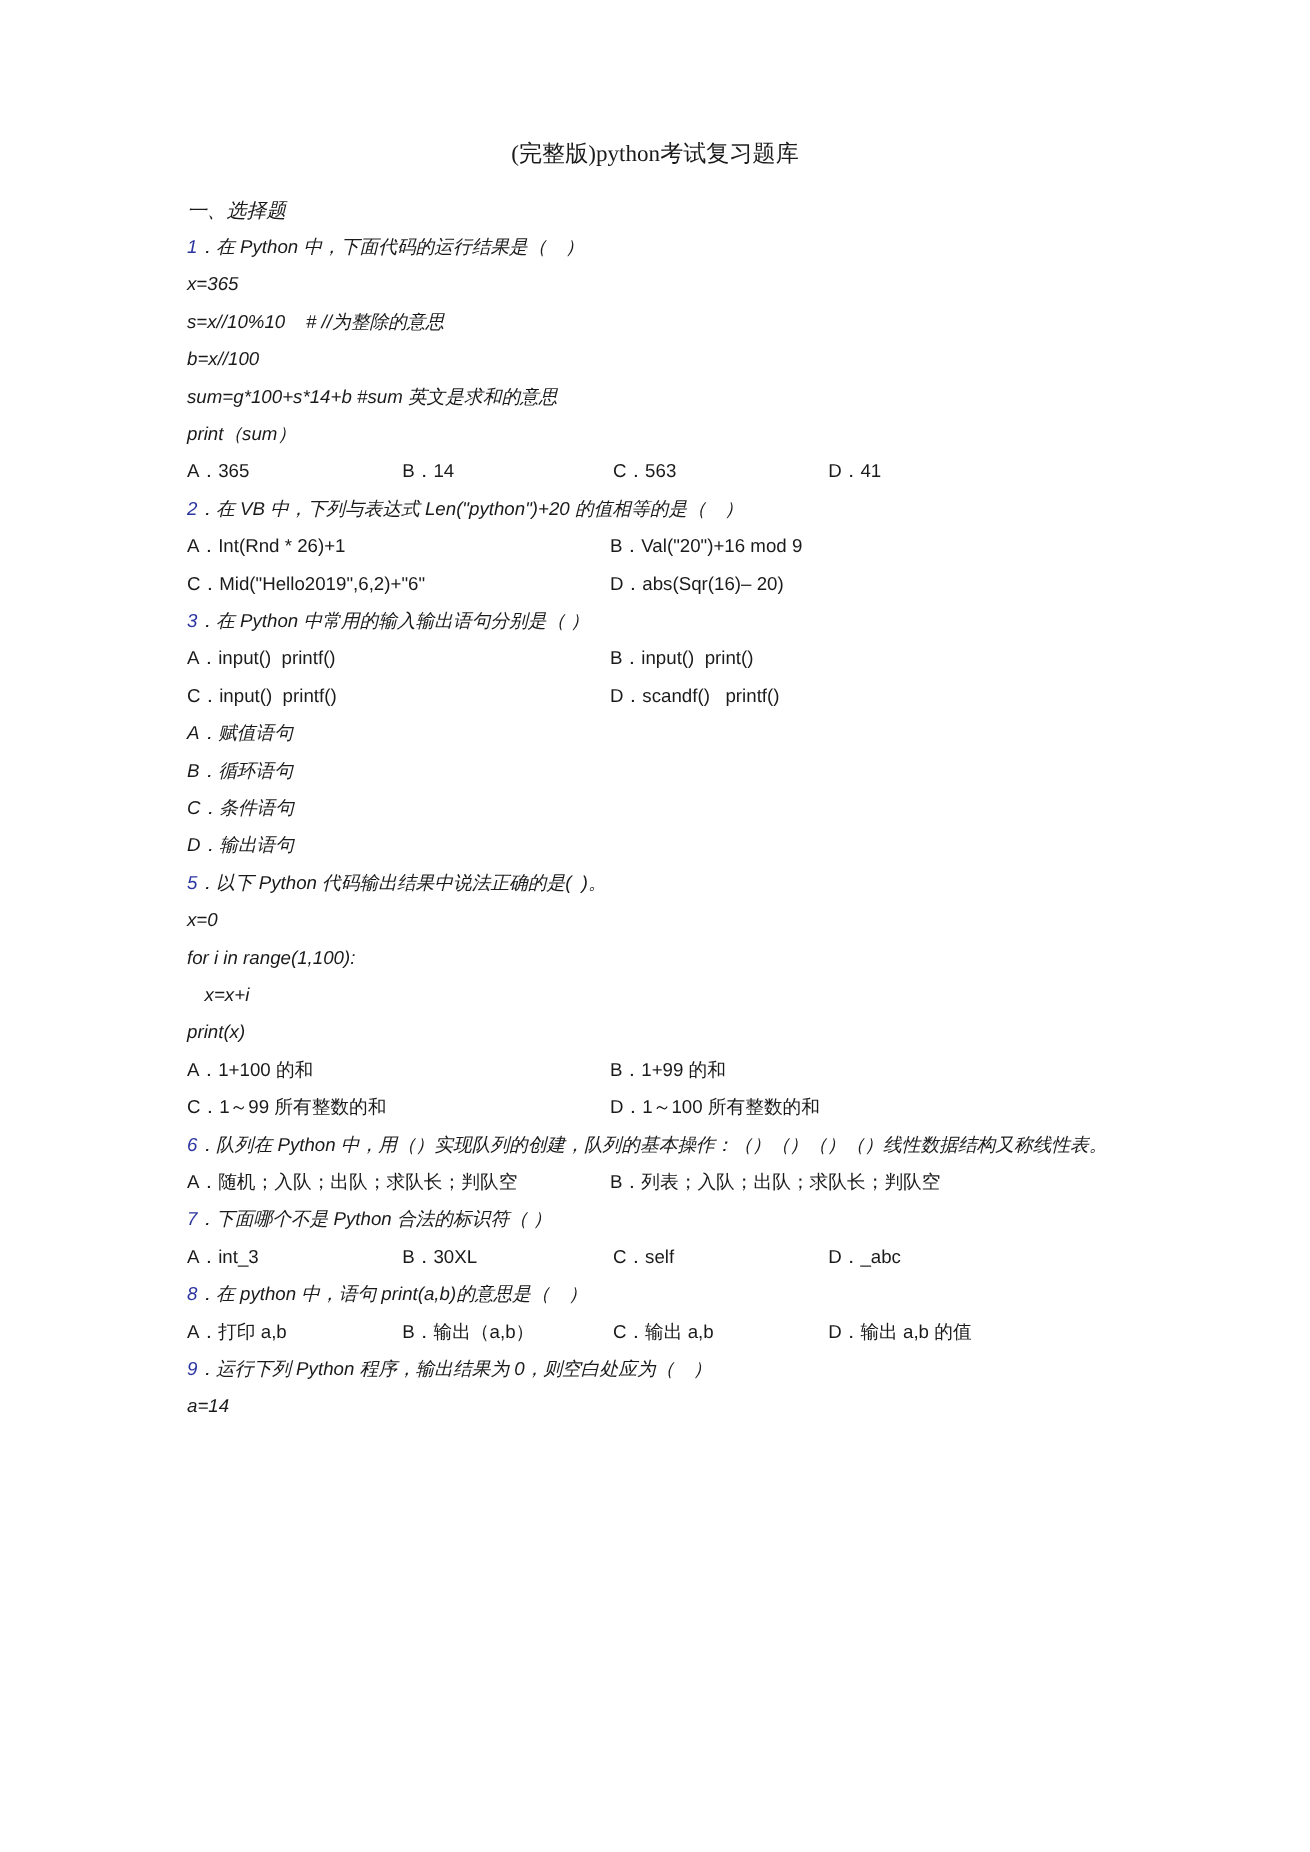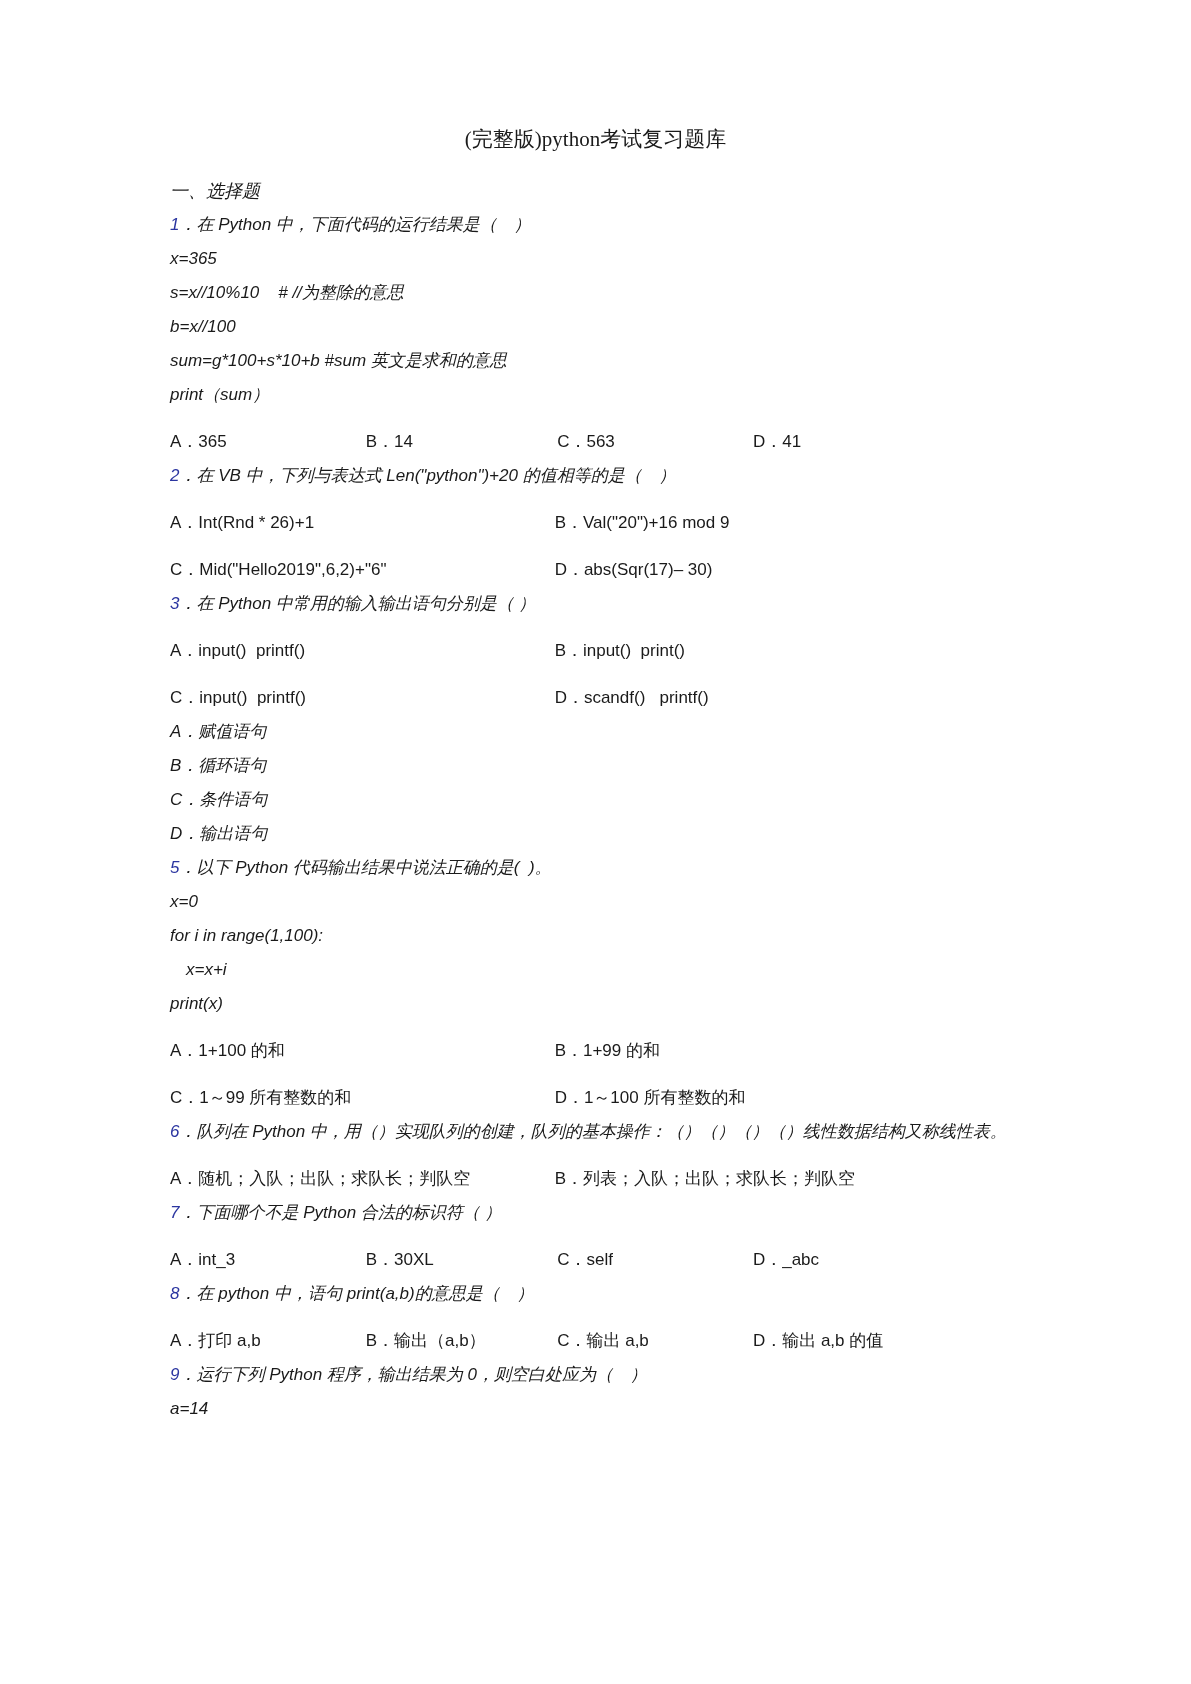--- a/index.html
+++ b/index.html
@@ -49,50 +49,49 @@
   }
   .opt-row.cols4 {
     grid-template-columns: 23% 22.5% 23% 31.5%;
   }
   .opt-row.cols2 {
     grid-template-columns: 45.2% 54.8%;
   }
   .opt {
     white-space: pre-wrap;
     word-break: break-all;
-    margin-top: 13px;
   }
 </style>
 </head>
 <body>
 
 <div class="page">
   <h1 class="title">(完整版)python考试复习题库</h1>
   <div id="doc">
       <div class="line section">一、选择题</div>
       <div class="line question"><span class="qnum">1</span><span>．在 Python 中，下面代码的运行结果是（　）</span></div>
       <div class="line text">x=365</div>
       <div class="line text">s=x//10%10    # //为整除的意思</div>
       <div class="line text">b=x//100</div>
-      <div class="line text">sum=g*100+s*10+b #sum 英文是求和的意思</div>
+      <div class="line text">sum=g*100+s*14+b #sum 英文是求和的意思</div>
       <div class="line text">print（sum）</div>
       <div class="opt-row cols4">
         <span class="opt">A．365</span>
         <span class="opt">B．14</span>
         <span class="opt">C．563</span>
         <span class="opt">D．41</span>
       </div>
       <div class="line question"><span class="qnum">2</span><span>．在 VB 中，下列与表达式 Len("python")+20 的值相等的是（　）</span></div>
       <div class="opt-row cols2">
         <span class="opt">A．Int(Rnd * 26)+1</span>
         <span class="opt">B．Val("20")+16 mod 9</span>
       </div>
       <div class="opt-row cols2">
         <span class="opt">C．Mid("Hello2019",6,2)+"6"</span>
-        <span class="opt">D．abs(Sqr(17)– 30)</span>
+        <span class="opt">D．abs(Sqr(16)– 20)</span>
       </div>
       <div class="line question"><span class="qnum">3</span><span>．在 Python 中常用的输入输出语句分别是（ ）</span></div>
       <div class="opt-row cols2">
         <span class="opt">A．input()  printf()</span>
         <span class="opt">B．input()  print()</span>
       </div>
       <div class="opt-row cols2">
         <span class="opt">C．input()  printf()</span>
         <span class="opt">D．scandf()   printf()</span>
       </div>

